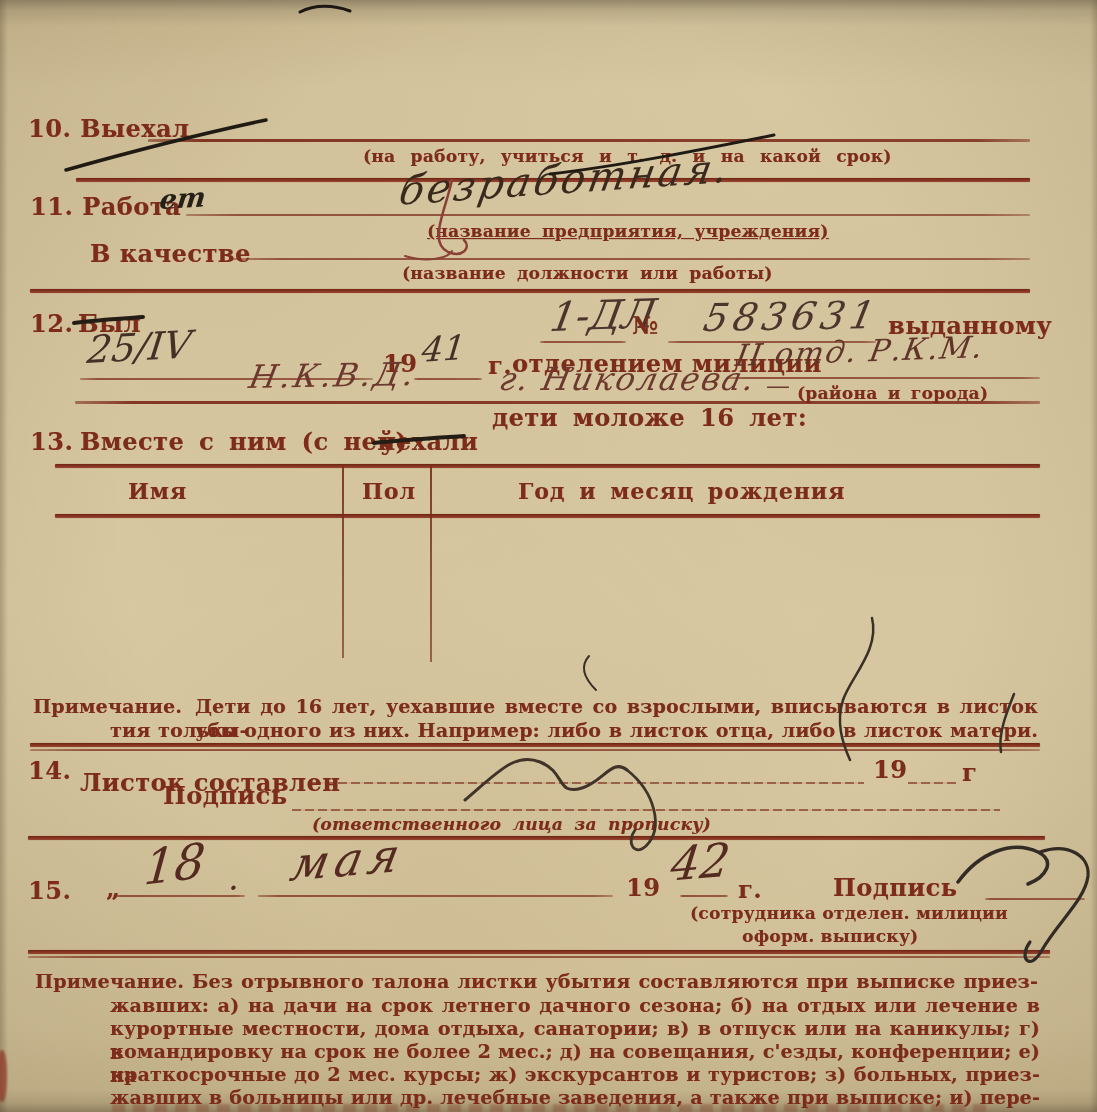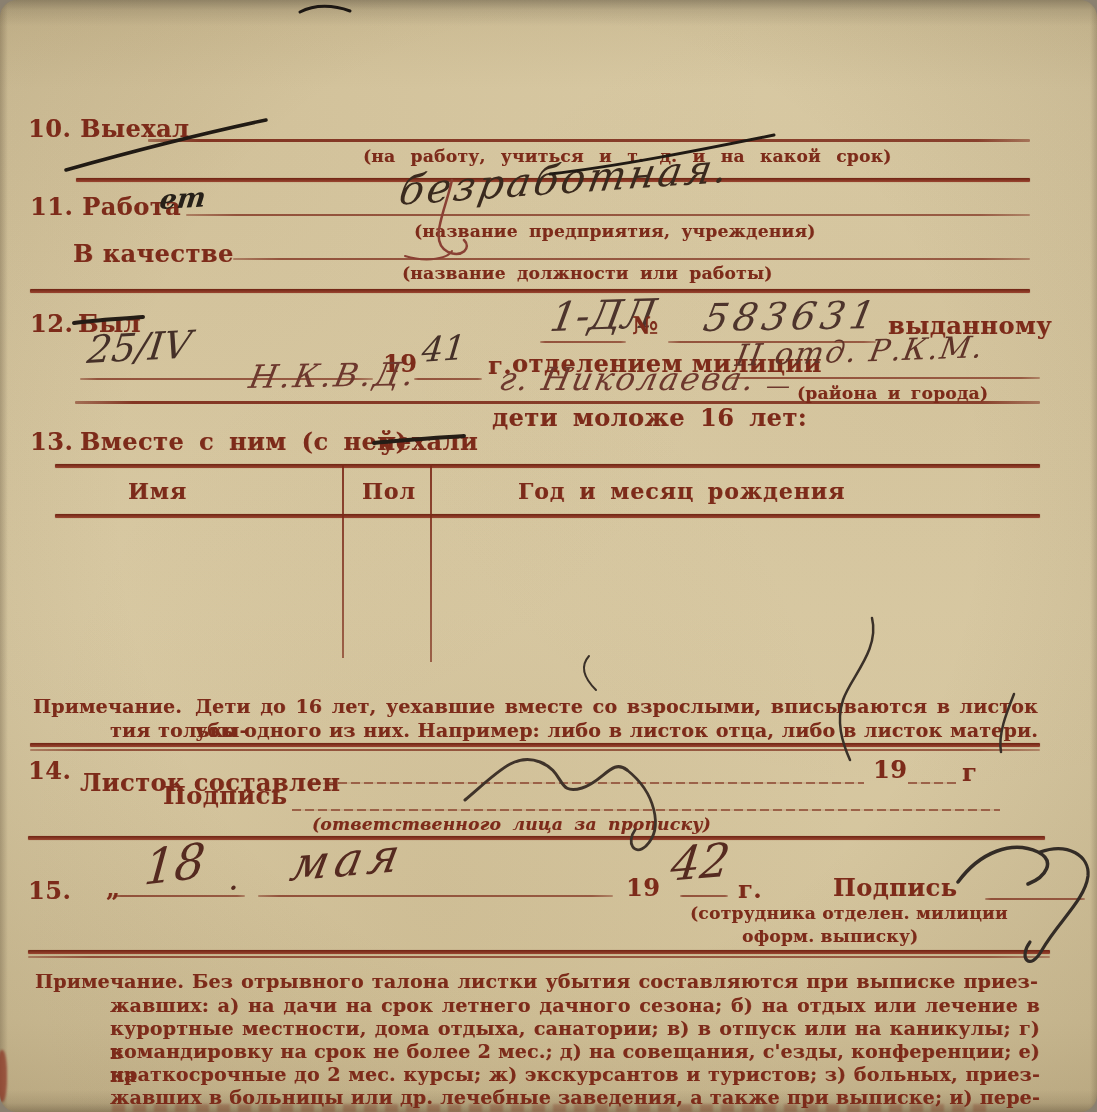--- a/index.html
+++ b/index.html
@@ -9,21 +9,20 @@
       linear-gradient(180deg, rgba(95,85,66,.5) 0px, rgba(95,85,66,.18) 10px, rgba(0,0,0,0) 26px),
       linear-gradient(0deg, rgba(70,55,35,.38) 0px, rgba(70,55,35,.12) 9px, rgba(0,0,0,0) 22px),
       linear-gradient(90deg, rgba(70,55,35,.28) 0px, rgba(0,0,0,0) 8px),
       linear-gradient(270deg, rgba(70,55,35,.22) 0px, rgba(0,0,0,0) 7px),
       radial-gradient(ellipse at 18% 12%, rgba(150,120,70,.10), rgba(0,0,0,0) 45%),
       radial-gradient(ellipse at 85% 35%, rgba(150,120,70,.08), rgba(0,0,0,0) 40%),
       radial-gradient(ellipse at 40% 80%, rgba(140,110,60,.08), rgba(0,0,0,0) 45%),
       radial-gradient(ellipse at 50% 45%, rgba(0,0,0,0) 55%, rgba(100,80,45,.16) 100%),
       linear-gradient(180deg,#cdbd96 0%, #d8c9a3 8%, #d9caa4 55%, #d2c29a 92%, #c9b890 100%);
     font-family:"DejaVu Serif","Liberation Serif",serif;
-    border-radius:17px;
   }
   .p{position:absolute;font-weight:bold;color:#7d2b1a;white-space:nowrap;
      text-shadow:0.4px 0.4px 0 rgba(125,43,26,.45);}
   .sz-main{font-size:24px;letter-spacing:.5px;}
   .sz-head{font-size:22px;letter-spacing:1px;}
   .hint{font-size:17px;letter-spacing:.3px;}
   .note{font-size:19px;letter-spacing:.2px;line-height:23.5px;white-space:normal;
         text-align:justify;text-align-last:justify;}
   .rule{position:absolute;height:3px;border-radius:1px;
         background:linear-gradient(90deg, rgba(124,42,25,.55), rgba(124,42,25,.92) 6%, rgba(124,42,25,.85) 94%, rgba(124,42,25,.5));}
@@ -46,22 +45,22 @@
 
   <span class="p sz-main" style="left:28px;top:114px;"><span>10.</span>&nbsp;<span>Выехал</span></span>
   <div class="rule" style="left:148px;top:139px;width:882px;"></div>
   <span class="p hint" style="left:363px;top:146px;word-spacing:9px;">(на работу, учиться и т. д. и на какой срок)</span>
   <div class="rule rule-heavy" style="left:76px;top:178px;width:954px;"></div>
 
   <span class="p sz-main" style="left:30px;top:192px;"><span>11.</span>&nbsp;<span>Работа</span></span>
   <span class="hw" style="left:158px;top:184px;font-size:27px;color:#262019;transform:rotate(-3deg) skewX(-10deg);font-weight:bold;">ет</span>
   <div class="rule rule-thin" style="left:186px;top:214px;width:844px;"></div>
   <span class="hw" style="left:396px;top:168px;font-size:40px;color:#3a2a1e;letter-spacing:3px;transform:rotate(-4deg) skewX(-14deg);">безработная.</span>
-  <span class="p hint" style="left:414px;top:221px;word-spacing:5px;">(название предприятия, учреждения)</span>
-  <span class="p sz-main" style="left:73px;top:239px;text-align:center;">В качестве</span>
+  <span class="p hint" style="left:427px;top:221px;word-spacing:5px;text-decoration:underline;">(название предприятия, учреждения)</span>
+  <span class="p sz-main" style="left:90px;top:239px;text-align:center;">В качестве</span>
   <div class="rule rule-thin" style="left:233px;top:258px;width:797px;"></div>
   <span class="p hint" style="left:402px;top:263px;word-spacing:5px;">(название должности или работы)</span>
   <div class="rule rule-heavy" style="left:30px;top:289px;width:1000px;"></div>
 
   <span class="p sz-main" style="left:30px;top:309px;">12.</span>
   <span class="p sz-main" style="left:78px;top:309px;">Был</span>
   <span class="hw" style="left:547px;top:294px;font-size:40px;color:#4d342c;transform:rotate(-2deg) skewX(-12deg);">1-ДЛ</span>
   <div class="rule rule-thin" style="left:540px;top:341px;width:86px;"></div>
   <span class="p sz-main" style="left:632px;top:311px;">№</span>
   <span class="hw" style="left:700px;top:296px;font-size:38px;color:#4d342c;letter-spacing:5px;transform:rotate(-1deg) skewX(-12deg);">583631</span>

